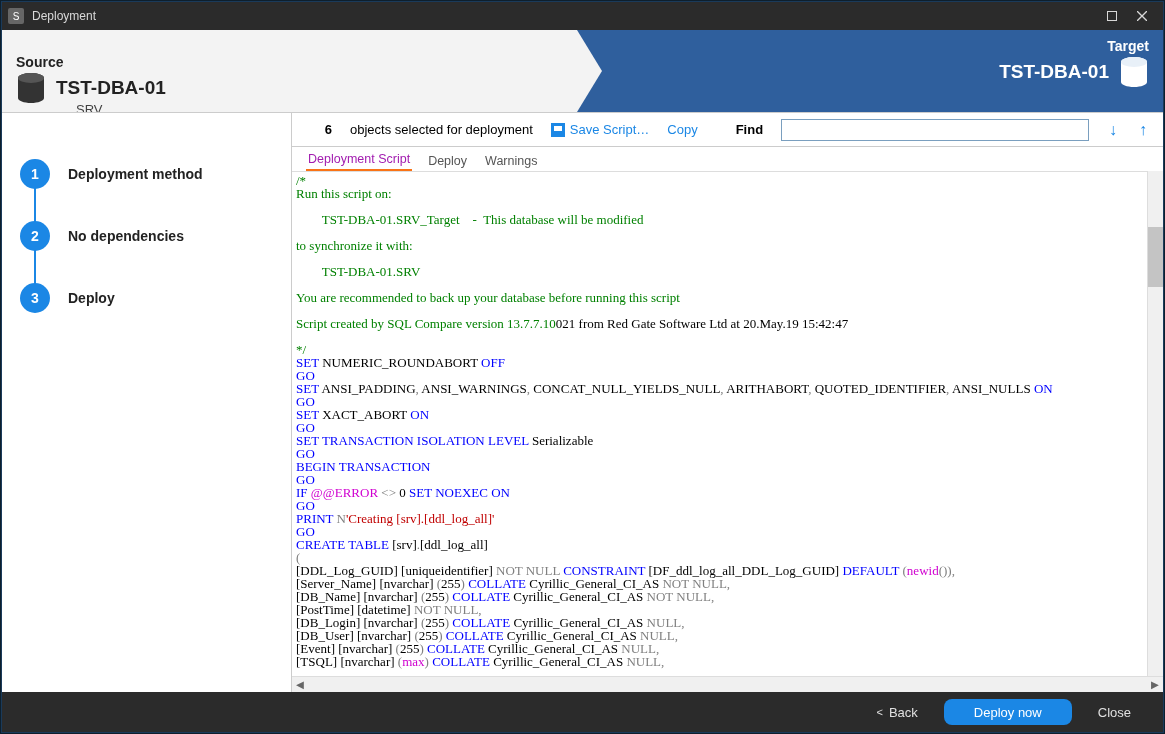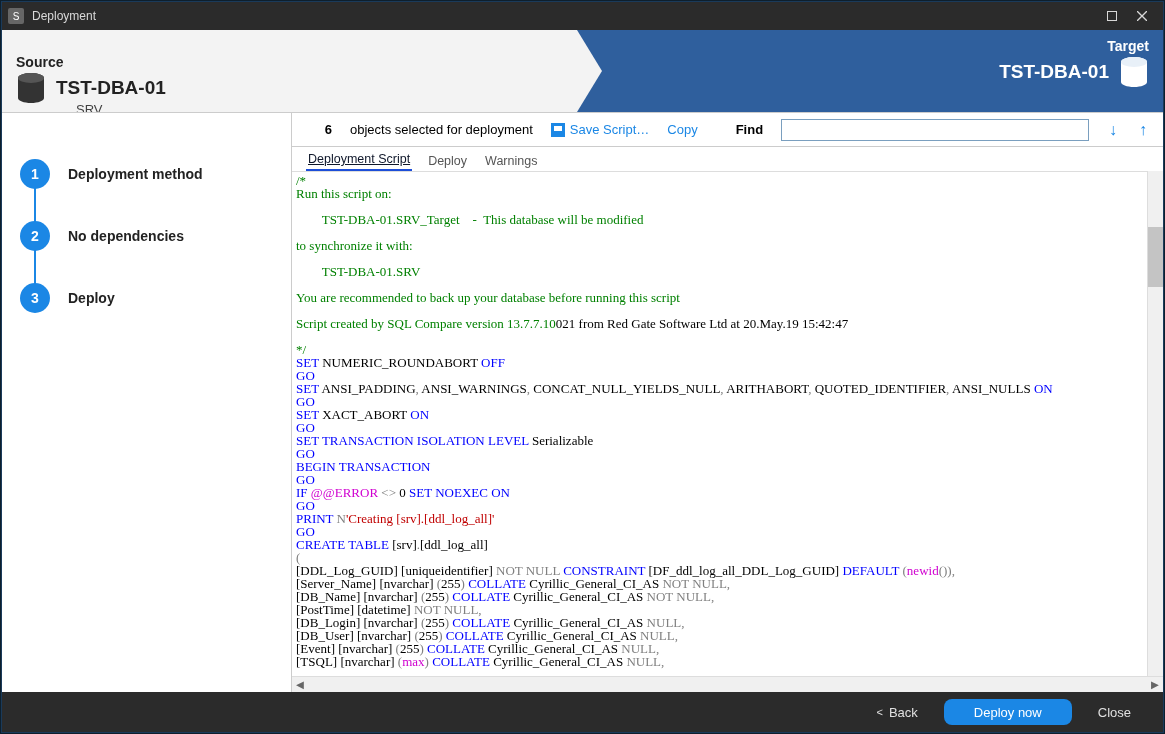--- a/index.html
+++ b/index.html
@@ -38,21 +38,21 @@
   .toolbar .count { font-weight:700; width:20px; text-align:right; margin-left:6px;}
   .toolbar .link { color:#1b87e5; cursor:pointer; display:flex; align-items:center; gap:5px;}
   .toolbar .find-lbl { margin-left:20px;font-weight:bold;}
   .toolbar input.find { flex:1; height:22px; border:1px solid #7a9fbf; padding:0 4px; }
   .toolbar .arrow { color:#1b87e5; font-size:16px; cursor:pointer; padding:0 2px;}
   .save-icon{width:14px;height:14px;background:#1b87e5;display:inline-block;position:relative;}
   .save-icon::after{content:"";position:absolute;inset:3px 3px 6px 3px;background:#fff;}
 
   .tabs { height:24px; display:flex; align-items:flex-end; gap:14px; padding:0 14px; font-size:12.5px; background:#fff;}
   .tab { padding:3px 2px; color:#555; cursor:pointer;}
-  .tab.active { border-bottom:2px solid #1d4ed8; color:#0f172a;text-decoration:underline;}
+  .tab.active { border-bottom:2px solid #f97316; color:#a21caf;}
 
   .editor-wrap { flex:1; position:relative; min-height:0; display:flex;}
   .editor { flex:1; overflow:auto; background:#fff; font-family:Liberation Serif, serif; font-size:13px; line-height:1.0; padding:2px 24px 2px 4px; white-space:pre; color:#000; border-top:1px solid #ddd;}
   .editor .cm { color:#008000; }   
   .editor .kw { color:#0000ff; }   
   .editor .gr { color:#808080; }   
   .editor .mg { color:#d000d0; }    
   .editor .st { color:#c00000; }
   .editor .bk { color:#000; }
 

